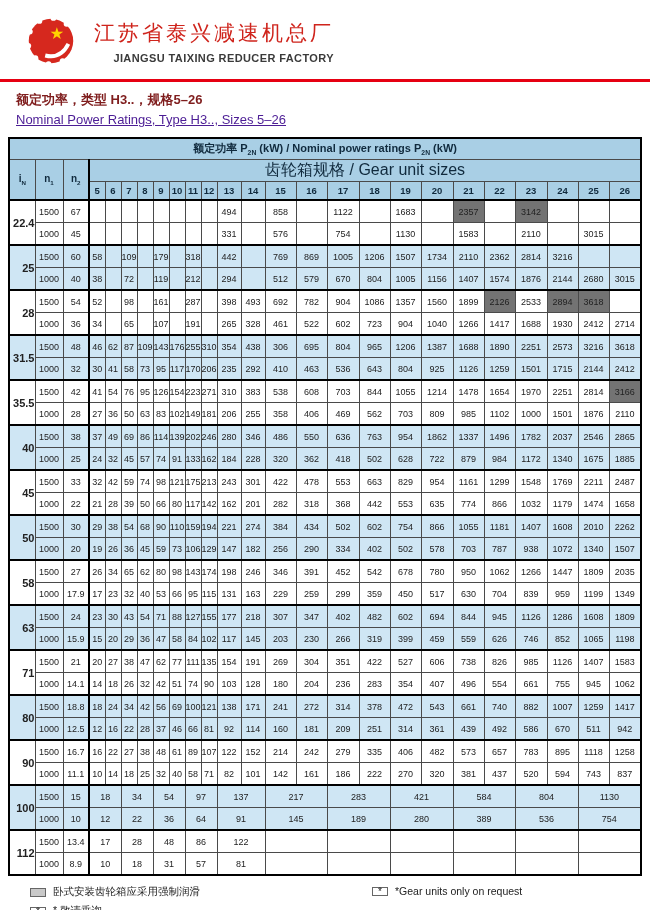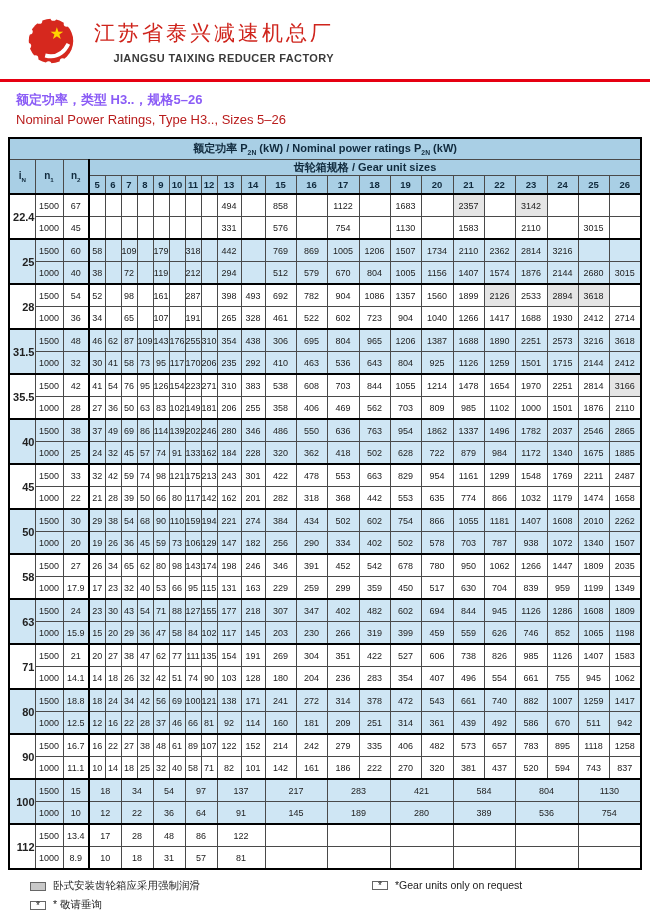--- a/index.html
+++ b/index.html
@@ -7,41 +7,41 @@
     width:650px;height:910px;overflow:hidden;
     font-family:"Liberation Sans","DejaVu Sans",sans-serif;
     color:#1a1a1a;position:relative;
   }
   
   header{padding:12px 0 0 22px;}
   .brand{display:flex;align-items:center;gap:14px;}
   .brand-text .cn{font-size:21px;font-weight:normal;color:#cf241c;letter-spacing:3px;}
   .brand-text .en{font-size:11px;font-weight:bold;color:#3a3a3a;letter-spacing:0.4px;margin-top:5px;text-align:right;}
   .redline{margin-top:9px;height:3px;background:#e60012;width:650px;margin-left:-22px;}
-  .doc-title-cn{margin:9px 0 0 8px;font-size:13px;font-weight:bold;color:#8b5cf6;margin-left:-14px;padding-left:8px;}
-  .doc-title-en{margin:3px 0 4px 8px;font-size:13px;color:#b91c1c;margin-left:-14px;padding-left:8px;}
+  .doc-title-cn{margin:9px 0 0 8px;font-size:13px;font-weight:bold;color:#7f1d1d;margin-left:-14px;padding-left:8px;}
+  .doc-title-en{margin:3px 0 4px 8px;font-size:13px;color:#4c1d95;margin-left:-14px;padding-left:8px;text-decoration:underline;}
   
   #ratings-table{
     margin:10px 0 0 8px;border-collapse:collapse;table-layout:fixed;
     width:634px;border:2px solid #000;
   }
   #ratings-table th,#ratings-table td{
     border:1px solid #4a4a4a;padding:0;text-align:center;vertical-align:middle;
     overflow:hidden;white-space:nowrap;
   }
   #ratings-table thead th{background:#a9cfe5;color:#102a3d;}
   #ratings-table .t-title{height:20px;font-size:11px;font-weight:bold;}
-  #ratings-table .t-sub{height:15px;font-size:11px;font-weight:bold;}
+  #ratings-table .t-sub{height:15px;font-size:16px;font-weight:normal;}
   #ratings-table .lab{font-size:10px;font-weight:bold;}
   #ratings-table .sz{height:17px;font-size:9.5px;font-weight:bold;}
   #ratings-table tbody td{height:21px;font-size:9px;color:#222;background:#fff;}
   #ratings-table td.incell{font-size:11px;font-weight:bold;text-align:right;}
   #ratings-table td.ncell{font-size:9px;}
   #ratings-table tr.shade td{background:#cfe6f4;}
-  #ratings-table td.gray{background:#e5e5e5;}
+  #ratings-table td.gray{background:#737373;}
   #ratings-table tr.gtop td{border-top:2px solid #000;}
   #ratings-table .n2col{border-right:2px solid #000;}
   sub{font-size:0.62em;}
   
   .legend{position:relative;margin:9px 0 0 30px;font-size:10.5px;color:#222;}
   .lcol.right{position:absolute;left:342px;top:0;}
   .lrow{display:flex;align-items:center;gap:7px;margin-bottom:5px;}
   .lbox{width:16px;height:9px;border:1px solid #666;box-sizing:border-box;flex:0 0 auto;}
   .lbox.graybox{background:#c9c9c9;}
   .lbox.starbox{background:#fff;font-size:10px;line-height:8px;text-align:center;color:#222;}

